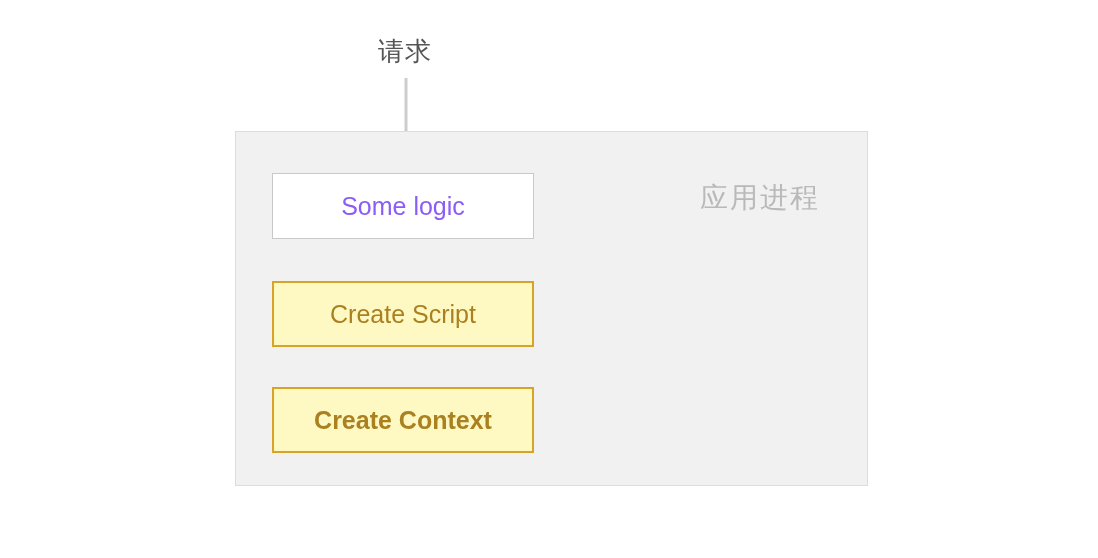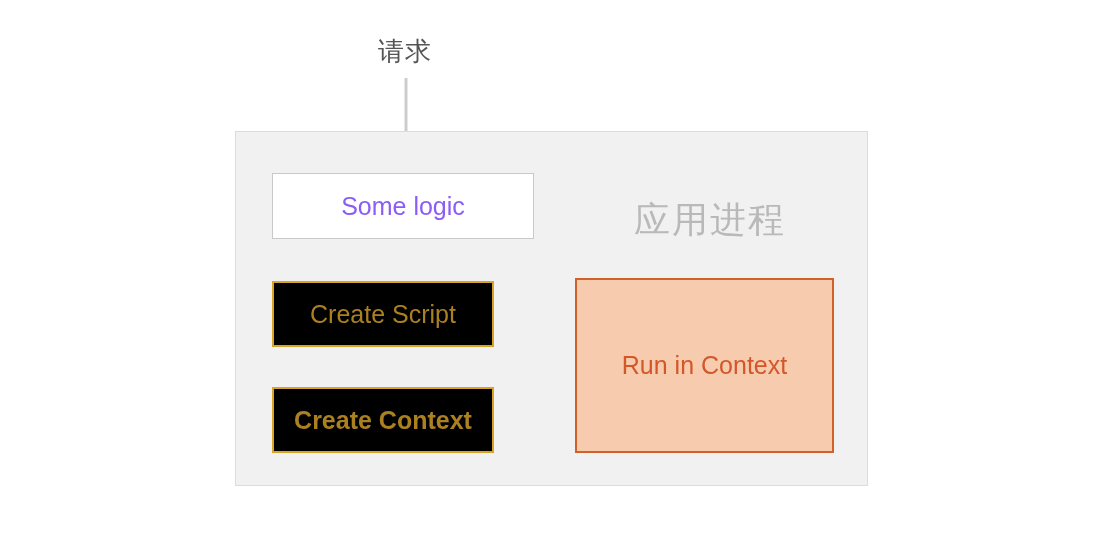--- a/index.html
+++ b/index.html
@@ -38,24 +38,24 @@
     top: 131px;
     width: 633px;
     height: 355px;
     background: #f1f1f1;
     border: 1px solid #dcdcdc;
     box-sizing: border-box;
   }
   .process-container-label {
     position: absolute;
     left: 600px;
-    top: 196px;
+    top: 179px;
     width: 220px;
-    text-align: center;
-    font-size: 36px;
+    text-align: right;
+    font-size: 28px;
     color: #b9b9b9;
     letter-spacing: 2px;
     white-space: nowrap;
   }
 
   
   .node {
     position: absolute;
     box-sizing: border-box;
     display: flex;
@@ -78,23 +78,23 @@
     border: 1px solid #c9c9c9;
   }
   .node-white .node-label {
     font-size: 25px;
     color: #8b5cf6;
   }
 
   
   .node-yellow {
     left: 272px;
-    width: 222px;
+    width: 262px;
     height: 66px;
-    background: #000000;
+    background: #fef9c3;
     border: 2px solid #d9a326;
   }
   .node-yellow .node-label {
     font-size: 25px;
     color: #ab8020;
   }
   .node-create-script { top: 281px; }
   .node-create-context { top: 387px; font-weight: bold; }
 
   
@@ -168,17 +168,14 @@
   </div>
 
   <div class="node node-yellow node-create-script">
     <span class="node-label">Create Script</span>
   </div>
 
   <div class="node node-yellow node-create-context">
     <span class="node-label">Create Context</span>
   </div>
 
-  <div class="node node-orange">
-    <span class="node-label">Run in Context</span>
-  </div>
 
 </div>
 
 </body></html>

